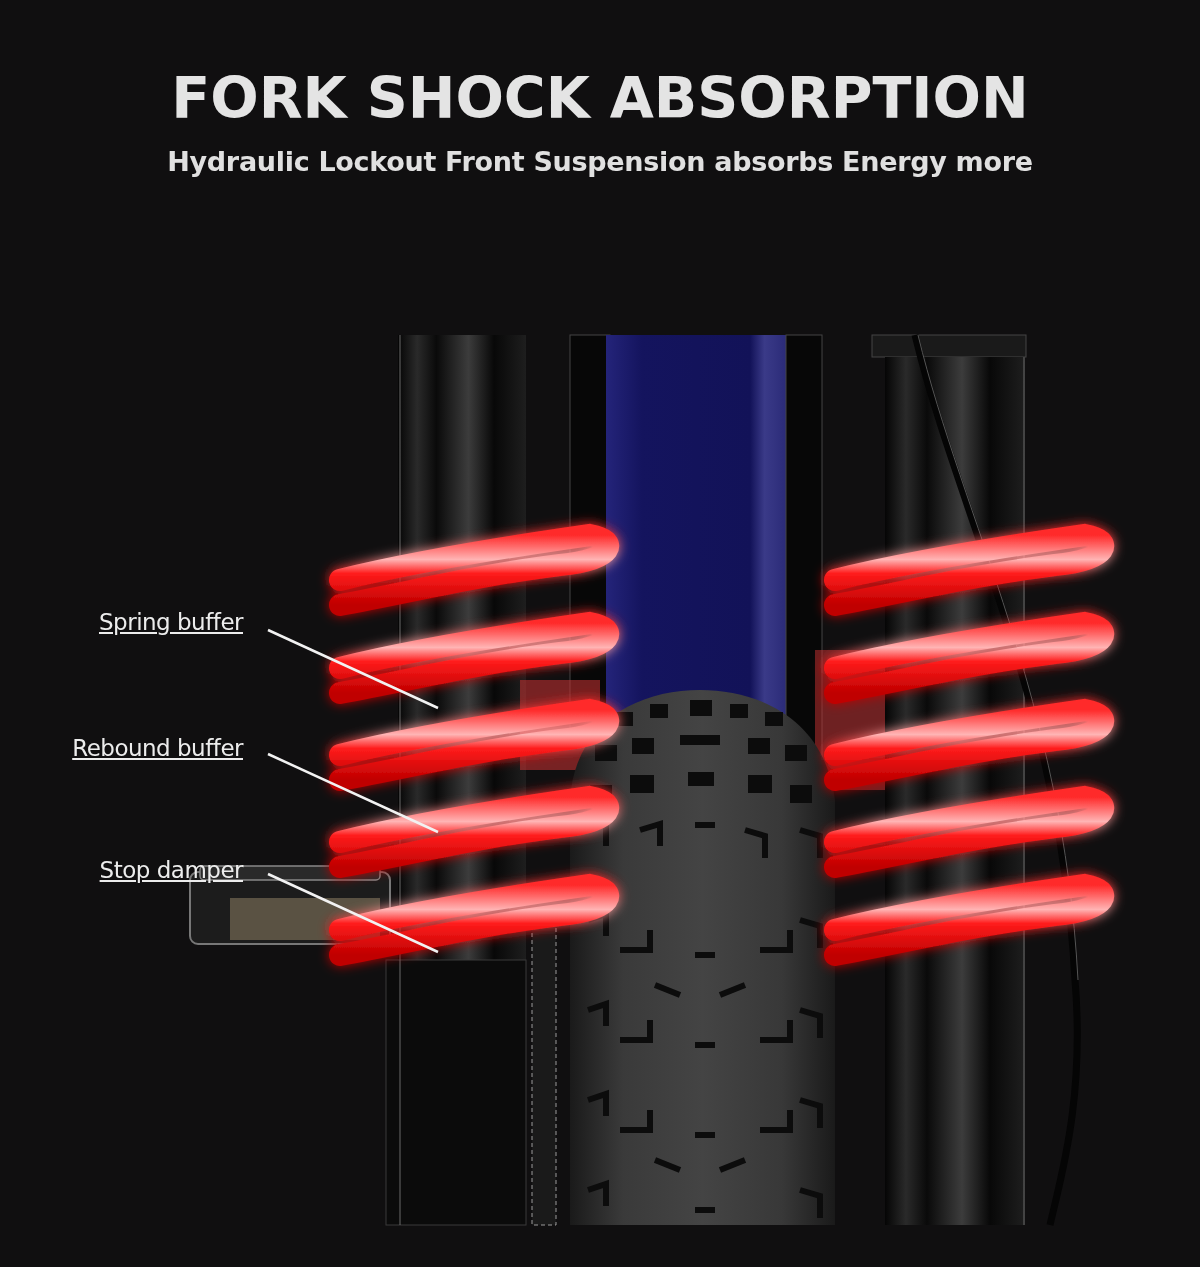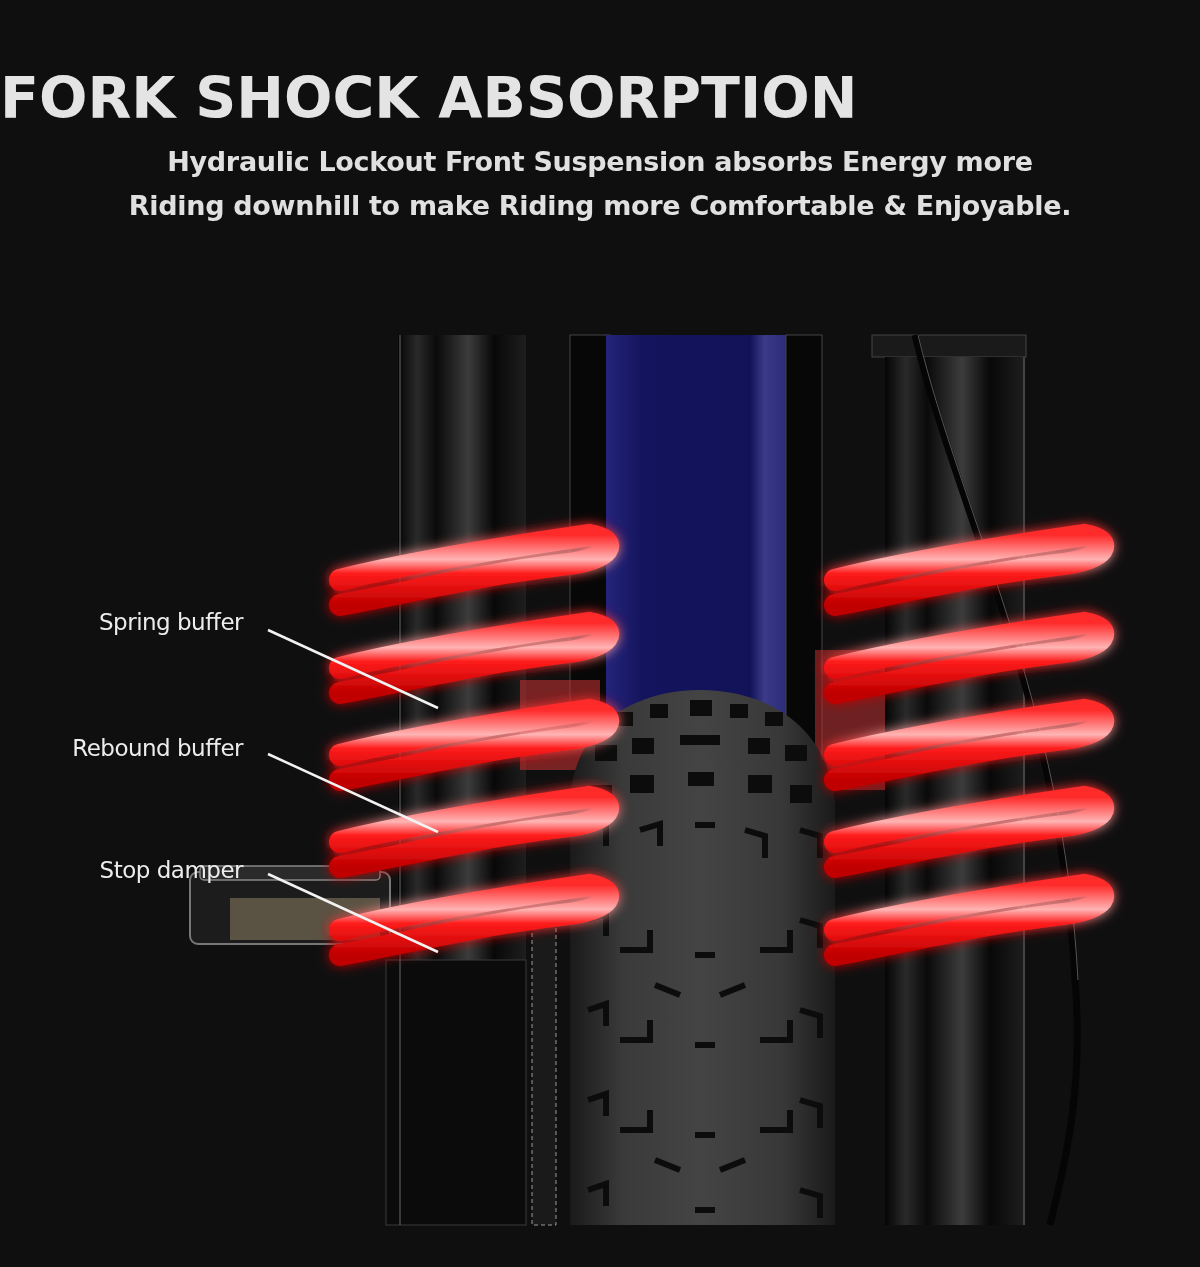--- a/index.html
+++ b/index.html
@@ -1,32 +1,31 @@
 <!DOCTYPE html>
 <html><head>
 <meta charset="utf-8">
 <style>
   html, body { margin:0; padding:0; }
   body { width:1200px; height:1267px; background:#100f10; overflow:hidden; position:relative;
          font-family:"DejaVu Sans", "Liberation Sans", sans-serif; }
-  .title { position:absolute; left:0; top:64px; width:1200px; text-align:left;
+  .title { position:absolute; left:0; top:64px; width:1200px; text-align:center;
            color:#e4e4e4; font-weight:bold; font-size:57px; letter-spacing:0px; line-height:68px; }
   .subtitle { position:absolute; left:0; top:140px; width:1200px; text-align:center;
               color:#e0e0e0; font-weight:bold; font-size:27px; line-height:44px; letter-spacing:-0.3px; }
   .illustration { position:absolute; left:0; top:0; width:1200px; height:1267px; }
   .callout-label { position:absolute; color:#ececec; font-size:23px; line-height:28px;
-                   text-align:right; font-family:"DejaVu Sans", sans-serif; letter-spacing:-0.5px; }
+                   text-align:right; font-family:"DejaVu Sans", sans-serif; letter-spacing:-0.5px;text-decoration:underline; }
 </style>
 </head>
 <body>
 
 <div class="title">FORK SHOCK ABSORPTION</div>
 <div class="subtitle">
   <div>Hydraulic Lockout Front Suspension absorbs Energy more</div>
-  <div>Riding downhill to make Riding more Comfortable &amp; Enjoyable.</div>
 </div>
 
 <svg class="illustration" viewBox="0 0 1200 1267" xmlns="http://www.w3.org/2000/svg">
   <defs>
     <linearGradient id="legGrad" x1="0" x2="1" y1="0" y2="0">
       <stop offset="0" stop-color="#050505"></stop>
       <stop offset="0.15" stop-color="#2a2a2a"></stop>
       <stop offset="0.3" stop-color="#0a0a0a"></stop>
       <stop offset="0.55" stop-color="#3c3c3c"></stop>
       <stop offset="0.75" stop-color="#080808"></stop>

